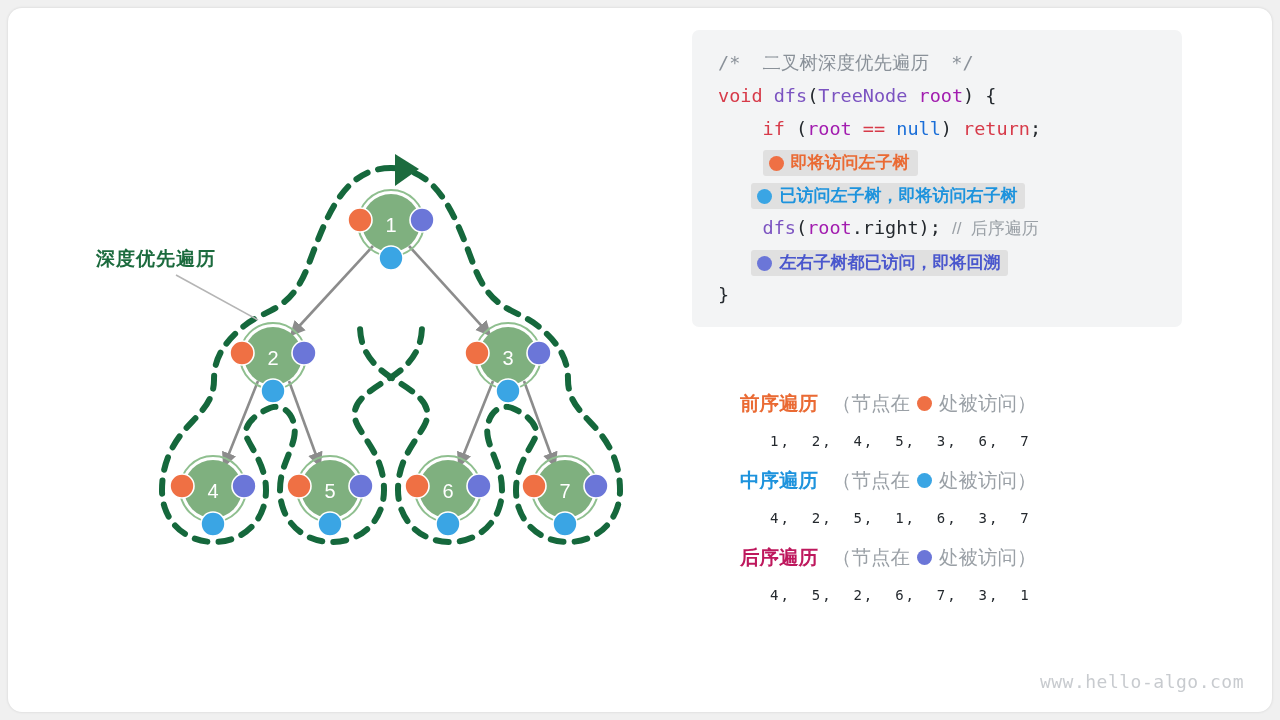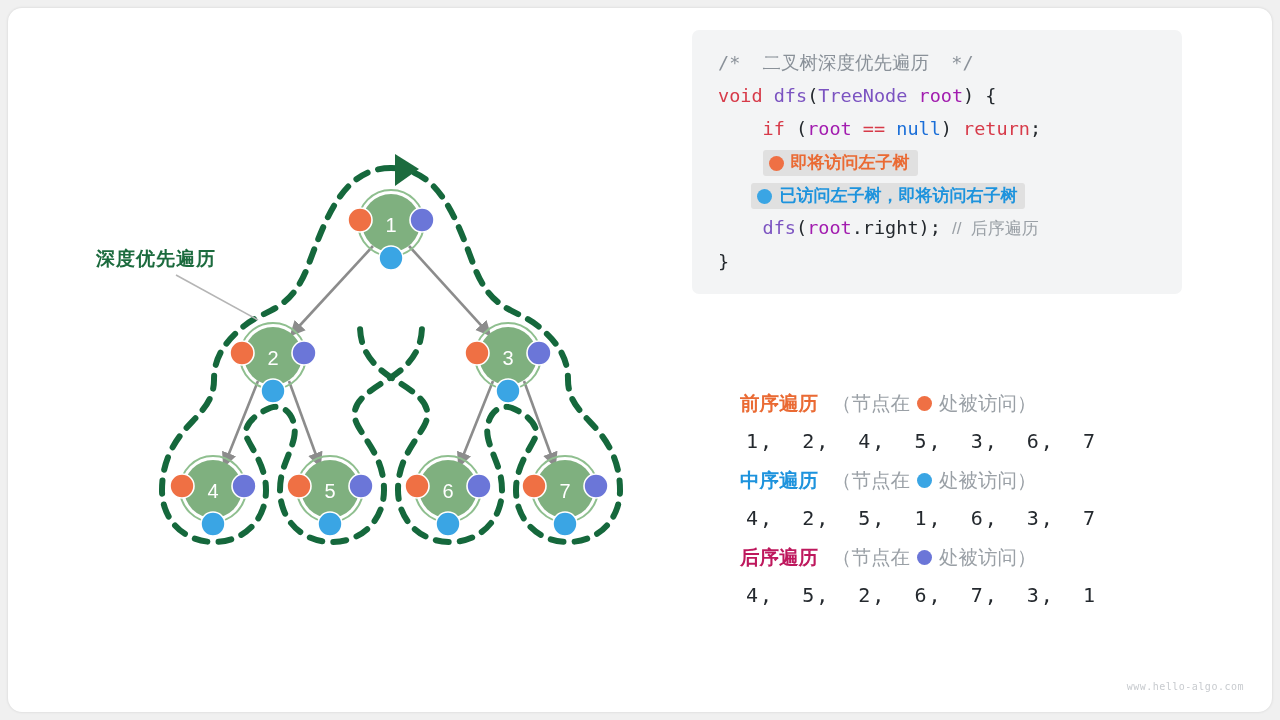--- a/index.html
+++ b/index.html
@@ -142,34 +142,35 @@
     display: inline-block;
     margin: 0 7px;
     flex: none;
   }
   .h-pre  { color: #ea6a33; }
   .h-in   { color: #1d93dd; }
   .h-post { color: #be185d; }
 
   .res-seq {
     font-family: "DejaVu Sans Mono", "Liberation Mono", monospace;
-    font-size: 20px;
+    font-size: 14px;
     color: #24292e;
     line-height: 47px;
     padding-left: 6px;
     letter-spacing: 2px;
     white-space: pre;
+    margin-left: 24px;
   }
 
   .watermark {
     position: absolute;
     right: 28px;
     bottom: 20px;
     font-family: "DejaVu Sans Mono", "Liberation Mono", monospace;
-    font-size: 10px;
+    font-size: 18px;
     color: #c8cbcf;
     letter-spacing: 0.5px;
   }
 </style>
 </head>
 <body>
 
 <div id="canvas">
   <div id="card">
 
@@ -310,20 +311,21 @@
 
         <div class="code-line">    <span class="tk-kw">if</span><span class="tk-punc"> (</span><span class="tk-var">root</span><span class="tk-punc"> </span><span class="tk-kw">==</span><span class="tk-punc"> </span><span class="tk-lit">null</span><span class="tk-punc">) </span><span class="tk-kw">return</span><span class="tk-punc">;</span></div>
 
         <div class="code-line">    <span class="badge badge-pre"><span class="dot dot-pre"></span><span>即将访问左子树</span></span></div>
 
 
         <div class="code-line">   <span class="badge badge-in"><span class="dot dot-in"></span><span>已访问左子树，即将访问右子树</span></span></div>
 
         <div class="code-line">    <span class="tk-fn">dfs</span><span class="tk-punc">(</span><span class="tk-var">root</span><span class="tk-punc">.right</span><span class="tk-punc">); </span><span class="tk-slcmt">//  后序遍历</span></div>
 
+        <div class="code-line">   <span class="badge badge-post"><span class="dot dot-post"></span><span>左右子树都已访问，即将回溯</span></span></div>
 
         <div class="code-line"><span class="tk-punc">}</span></div>
       </div>
 
       <div id="results">
 
         <div class="res-head">
           <span class="h-pre">前序遍历</span>
           <span class="paren">（节点在</span>
           <span class="inline-dot dot-pre"></span>

